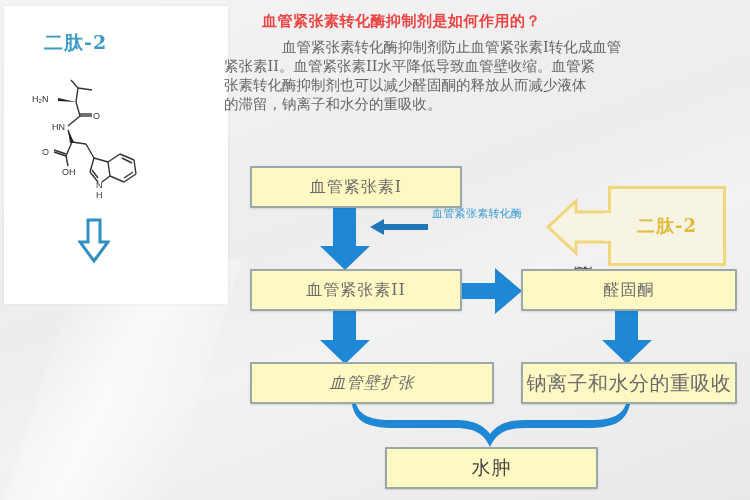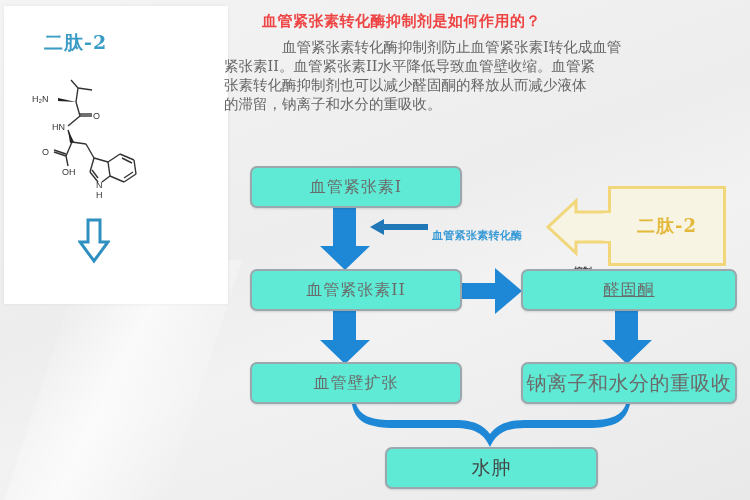--- a/index.html
+++ b/index.html
@@ -35,35 +35,35 @@
     position: absolute; left: 262px; top: 12px;
     font-size: 15px; color: #ef4444; font-weight: bold; letter-spacing: 0.5px;
   }
   .paragraph {
     position: absolute; left: 253px; top: 38px; width: 240px;
     font-size: 14.5px; line-height: 19px; color: #666;
     text-indent: 2em;
   }
   .paragraph span { display: block; white-space: nowrap; }
   .box {
-    position: absolute; background: #5eead4;
-    border: 2px solid #9aa7ad; border-radius: 7px;
+    position: absolute; background: #fef9c3;
+    border: 2px solid #9aa7ad; border-radius: 1px;
     display: flex; align-items: center; justify-content: center;
     color: #6b6b6b; font-size: 16px; letter-spacing: 1px;
     box-shadow: 0 1px 2px rgba(0,0,0,0.12);
   }
   .yellow-box {
     position: absolute; left: 608px; top: 186px; width: 118px; height: 80px;
     border: 3px solid #f1d67a; background: #f8f4e4;
     display: flex; align-items: center; justify-content: center;
     color: #e2b93a; font-size: 18px; font-weight: bold; letter-spacing: 1px;
   }
   .enzyme-label {
-    position: absolute; left: 432px; top: 228px;
-    font-size: 11px; font-weight: bold; color: #3a9bd6; letter-spacing: 0.3px;
+    position: absolute; left: 432px; top: 206px;
+    font-size: 11px; font-weight: normal; color: #3a9bd6; letter-spacing: 0.3px;
   }
   .inhibit-label {
     position: absolute; left: 574px; top: 221px;
     font-size: 9px; font-weight: bold; color: #333; margin-top: 44px;
   }
   svg.overlay { position: absolute; left: 0; top: 0; }
 </style>
 </head>
 <body>
 
@@ -168,16 +168,16 @@
 
 <div class="yellow-box">二肽-2</div>
 
 <div style="position:absolute;left:604px;top:213px;width:8px;height:28px;background:#f8f4e4;"></div>
 
 <div class="enzyme-label">血管紧张素转化酶</div>
 <div class="inhibit-label">抑制</div>
 
 <div class="box" style="left:250px;top:166px;width:212px;height:42px;">血管紧张素I</div>
 <div class="box" style="left:250px;top:269px;width:212px;height:42px;text-align:right;">血管紧张素II</div>
-<div class="box" style="left:521px;top:269px;width:216px;height:42px;text-decoration:underline;">醛固酮</div>
-<div class="box" style="left:250px;top:362px;width:212px;height:42px;">血管壁扩张</div>
+<div class="box" style="left:521px;top:269px;width:216px;height:42px;">醛固酮</div>
+<div class="box" style="left:250px;top:362px;width:244px;height:42px;font-style:italic;">血管壁扩张</div>
 <div class="box" style="left:521px;top:362px;width:216px;height:42px;font-size:20px;letter-spacing:0.5px;">钠离子和水分的重吸收</div>
 <div class="box" style="left:385px;top:447px;width:213px;height:42px;font-family:'DejaVu Sans','Liberation Sans',sans-serif;color:#444;font-size:19px;">水肿</div>
 
 </body></html>

